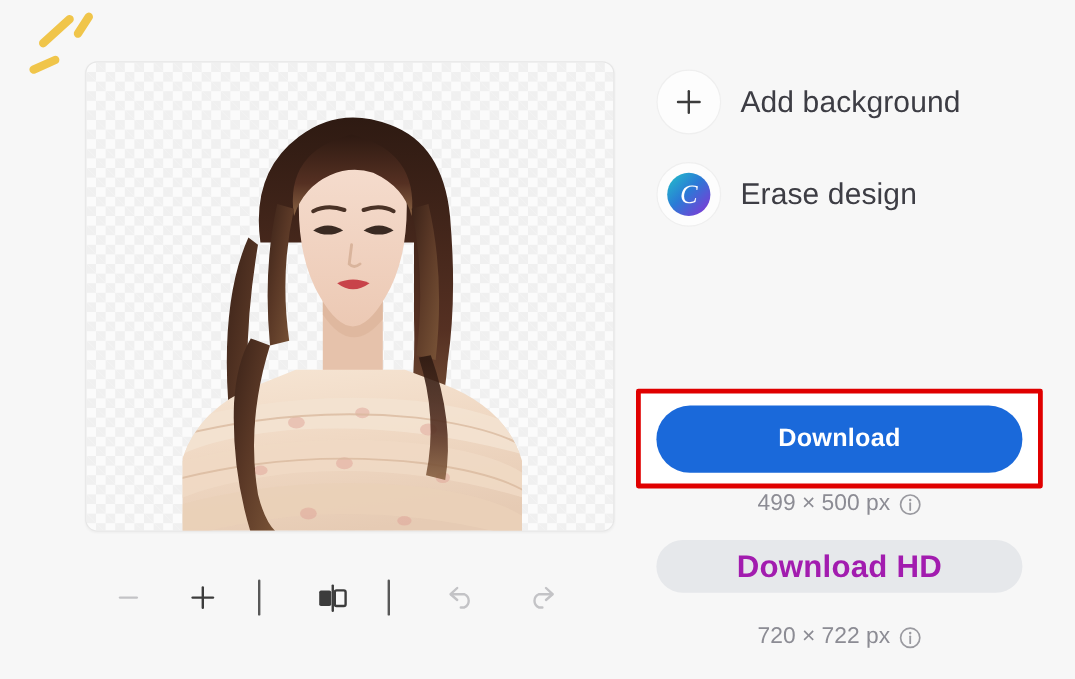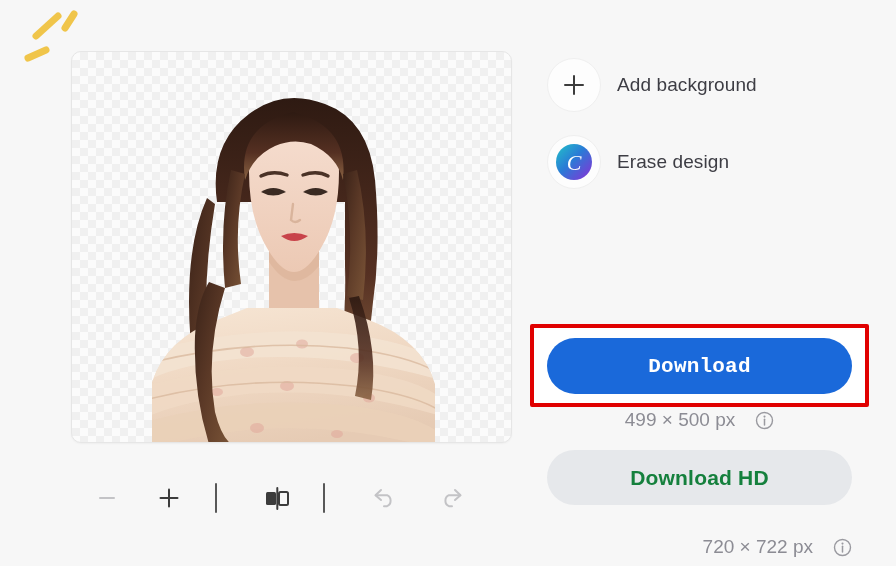--- a/index.html
+++ b/index.html
@@ -108,21 +108,21 @@
     border-radius: 50%;
     background: #fdfdfd;
     border: 1px solid #efefef;
     display: flex;
     align-items: center;
     justify-content: center;
     flex: 0 0 auto;
   }
   .action-label {
     margin-left: 16px;
-    font-size: 19px;
+    font-size: 25px;
     color: #3d3d44;
     letter-spacing: .1px;
     white-space: nowrap;
   }
 
   
   .dl-highlight {
     position: absolute;
     left: 530px;
     top: 324px;
@@ -138,51 +138,51 @@
     left: 547px;
     top: 338px;
     width: 305px;
     height: 56px;
     border-radius: 28px;
     background: #1a69da;
     border: none;
     color: #ffffff;
     font-size: 21px;
     font-weight: bold;
-    font-family: Liberation Mono, monospace;
+    font-family: Liberation Sans, sans-serif;
     letter-spacing: .2px;
     cursor: pointer;
     text-align: center;
   }
 
   .dim-line {
     position: absolute;
     width: 305px;
     left: 547px;
     display: flex;
     align-items: center;
     justify-content: center;
-    gap: 20px;
+    gap: 7px;
     font-size: 19px;
     color: #8c8c94;
   }
   .dim-1 { top: 409px; }
-  .dim-2 { top: 536px; justify-content: flex-end; }
+  .dim-2 { top: 520px; }
 
   .btn-download-hd {
     position: absolute;
     left: 547px;
     top: 450px;
     width: 305px;
-    height: 55px;
+    height: 44px;
     border-radius: 28px;
     background: #e6e8eb;
     border: none;
-    color: #15803d;
-    font-size: 21px;
+    color: #a21caf;
+    font-size: 26px;
     font-weight: bold;
     font-family: "Liberation Sans", sans-serif;
     letter-spacing: .2px;
     cursor: pointer;
   }
 
   .info-icon { display: block; }
 </style>
 </head>
 <body>

